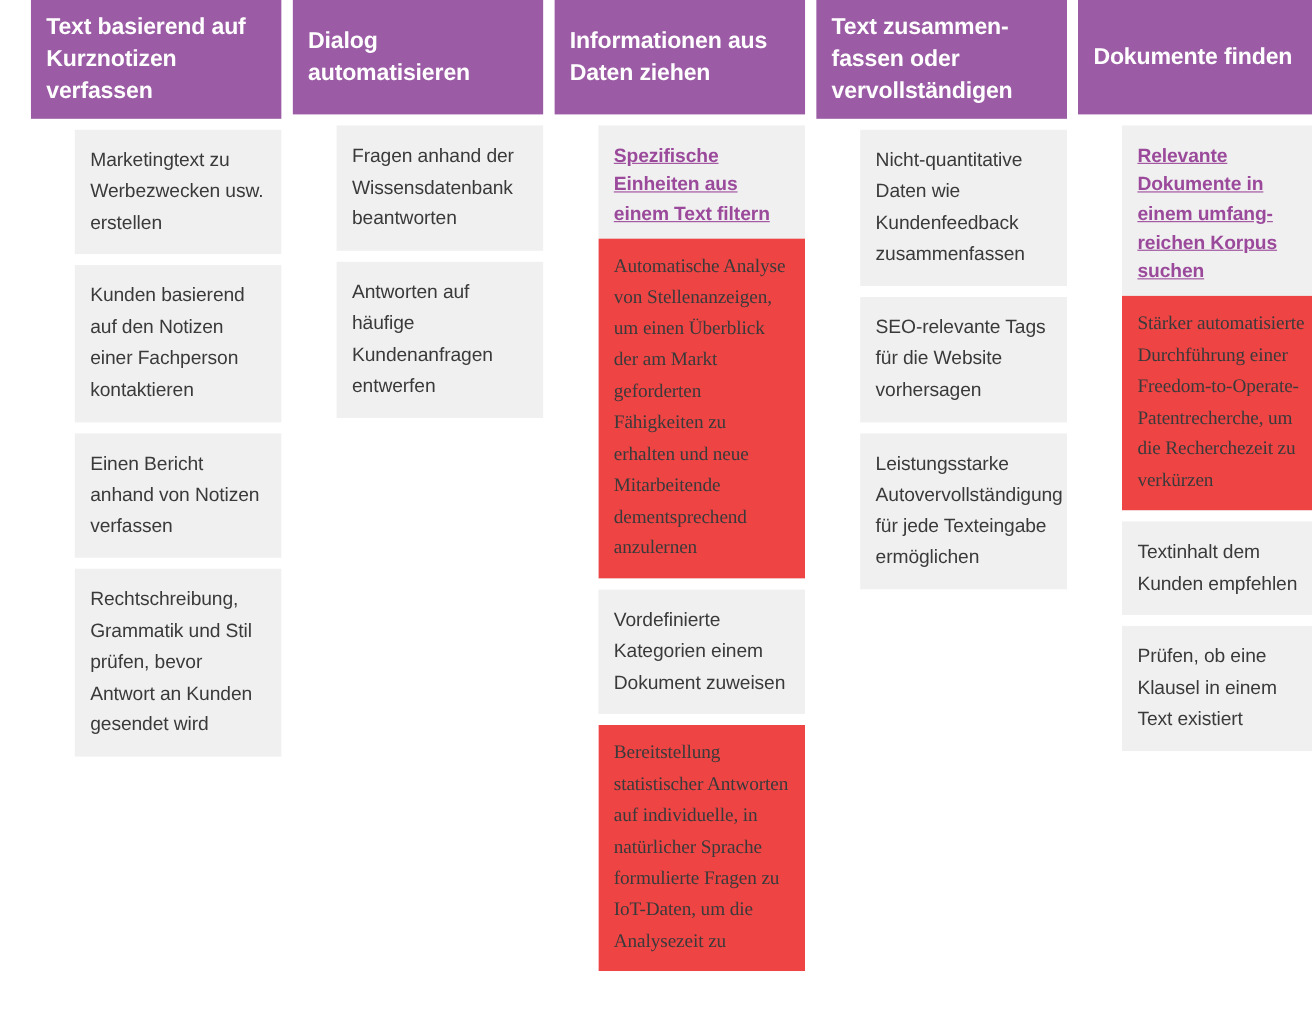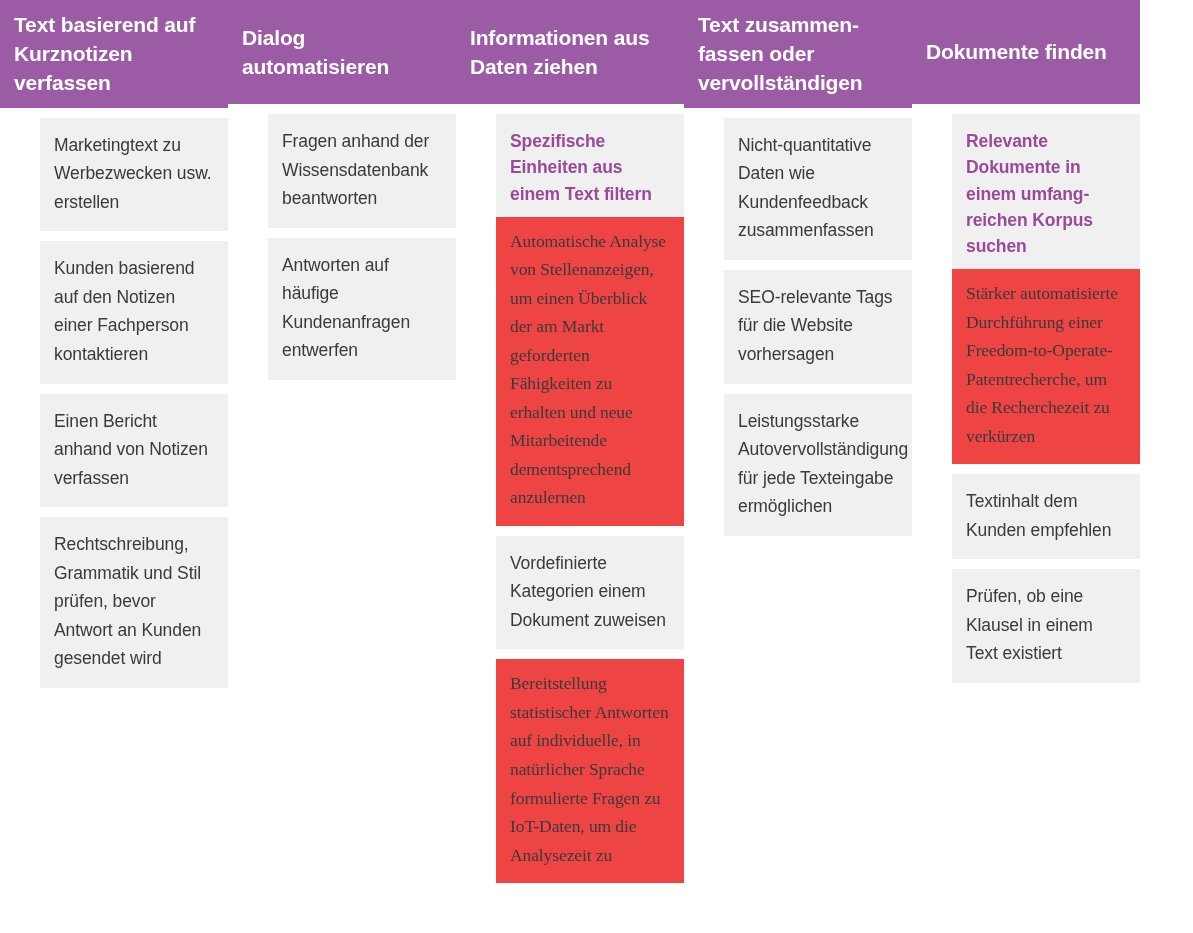--- a/index.html
+++ b/index.html
@@ -13,22 +13,24 @@
   body {
     font-family: "Liberation Sans", sans-serif;
     -webkit-font-smoothing: antialiased;
   }
 
   #board {
     position: relative;
     width: 1193px;
     height: 810px;
     display: flex;
+    gap: 10px;
     align-items: flex-start;
     box-sizing: border-box;
+    padding-left: 28px;
   }
 
   .column {
     width: 228px;
     flex: 0 0 228px;
     display: flex;
     flex-direction: column;
     gap: 10px;
     max-height: 933px;
     overflow: hidden;
@@ -63,20 +65,21 @@
   }
 
   .card .lead {
     display: block;
     padding: 14px 14px 10px 14px;
     color: #9B4A9B;
     font-weight: bold;
     font-size: 17.5px;
     line-height: 1.50;
     letter-spacing: -0.1px;
+    text-decoration: underline;
   }
 
   .card .body {
     display: block;
     padding: 13px 14px 15px 14px;
     color: #3A3A3A;
     font-size: 17.5px;
     line-height: 1.63;
     letter-spacing: -0.1px;
   }

